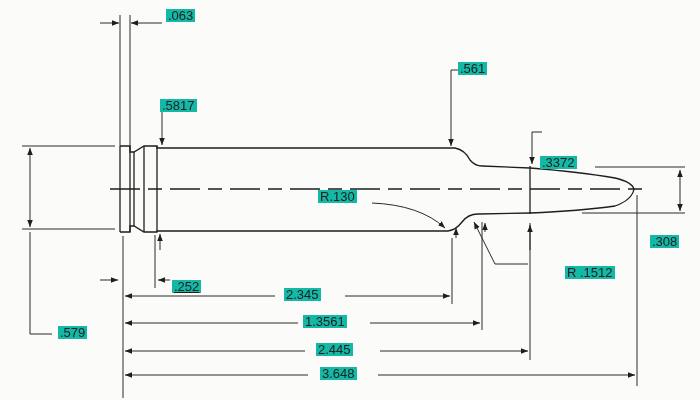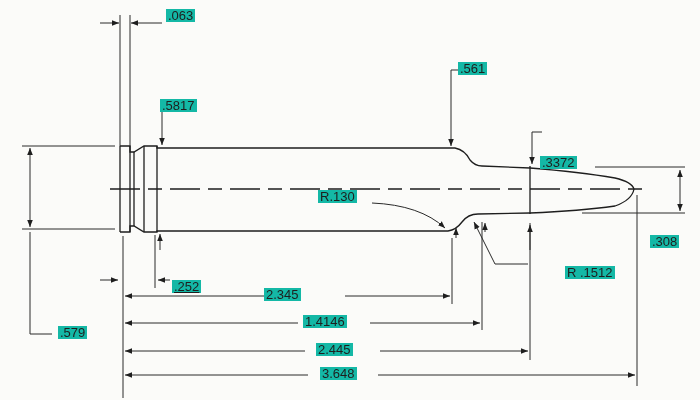--- a/index.html
+++ b/index.html
@@ -86,17 +86,17 @@
 
   <span class="lbl" style="left:166px;top:9px;">.063</span>
   <span class="lbl" style="left:160px;top:99px;">.5817</span>
   <span class="lbl" style="left:50px;top:326px;margin-left:8px;">.579</span>
   <span class="lbl" style="left:172px;top:280px;text-decoration:underline;">.252</span>
   <span class="lbl" style="left:458px;top:62px;">.561</span>
   <span class="lbl" style="left:540px;top:124px;margin-top:32px;">.3372</span>
   <span class="lbl" style="left:650px;top:235px;">.308</span>
   <span class="lbl" style="left:318px;top:190px;">R.130</span>
   <span class="lbl" style="left:565px;top:256px;margin-top:10px;">R .1512</span>
-  <span class="lbl" style="left:264px;top:288px;">2.345</span>
-  <span class="lbl" style="left:303px;top:315px;">1.4146</span>
+  <span class="lbl" style="left:284px;top:288px;">2.345</span>
+  <span class="lbl" style="left:303px;top:315px;">1.3561</span>
   <span class="lbl" style="left:316px;top:343px;">2.445</span>
   <span class="lbl" style="left:320px;top:367px;">3.648</span>
 </div>
 
 </body></html>

